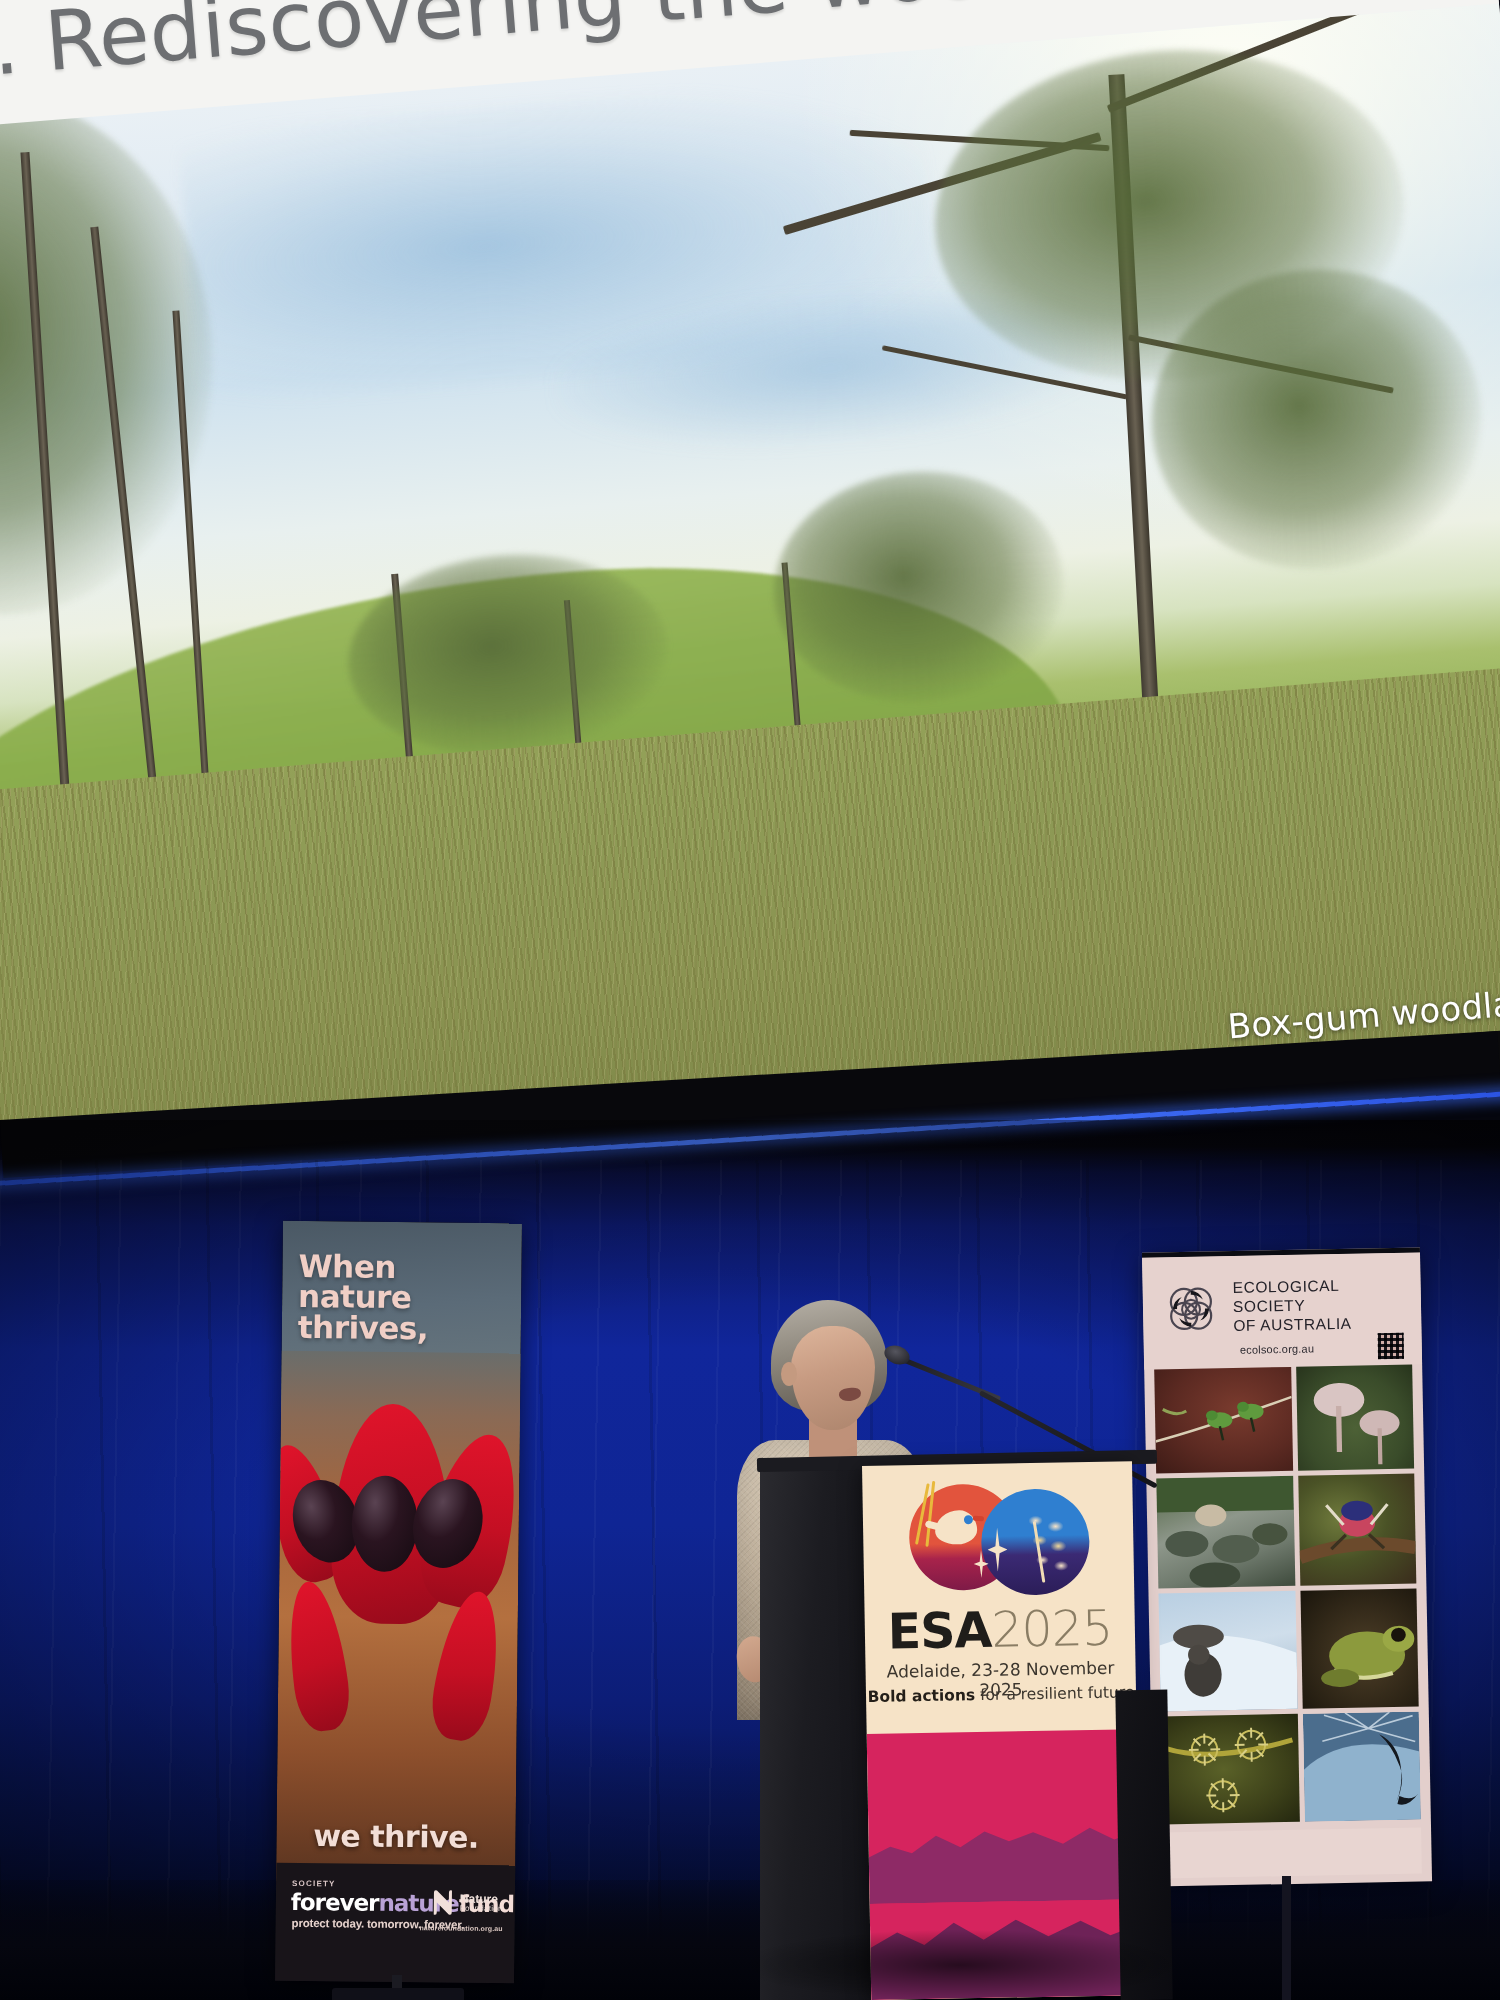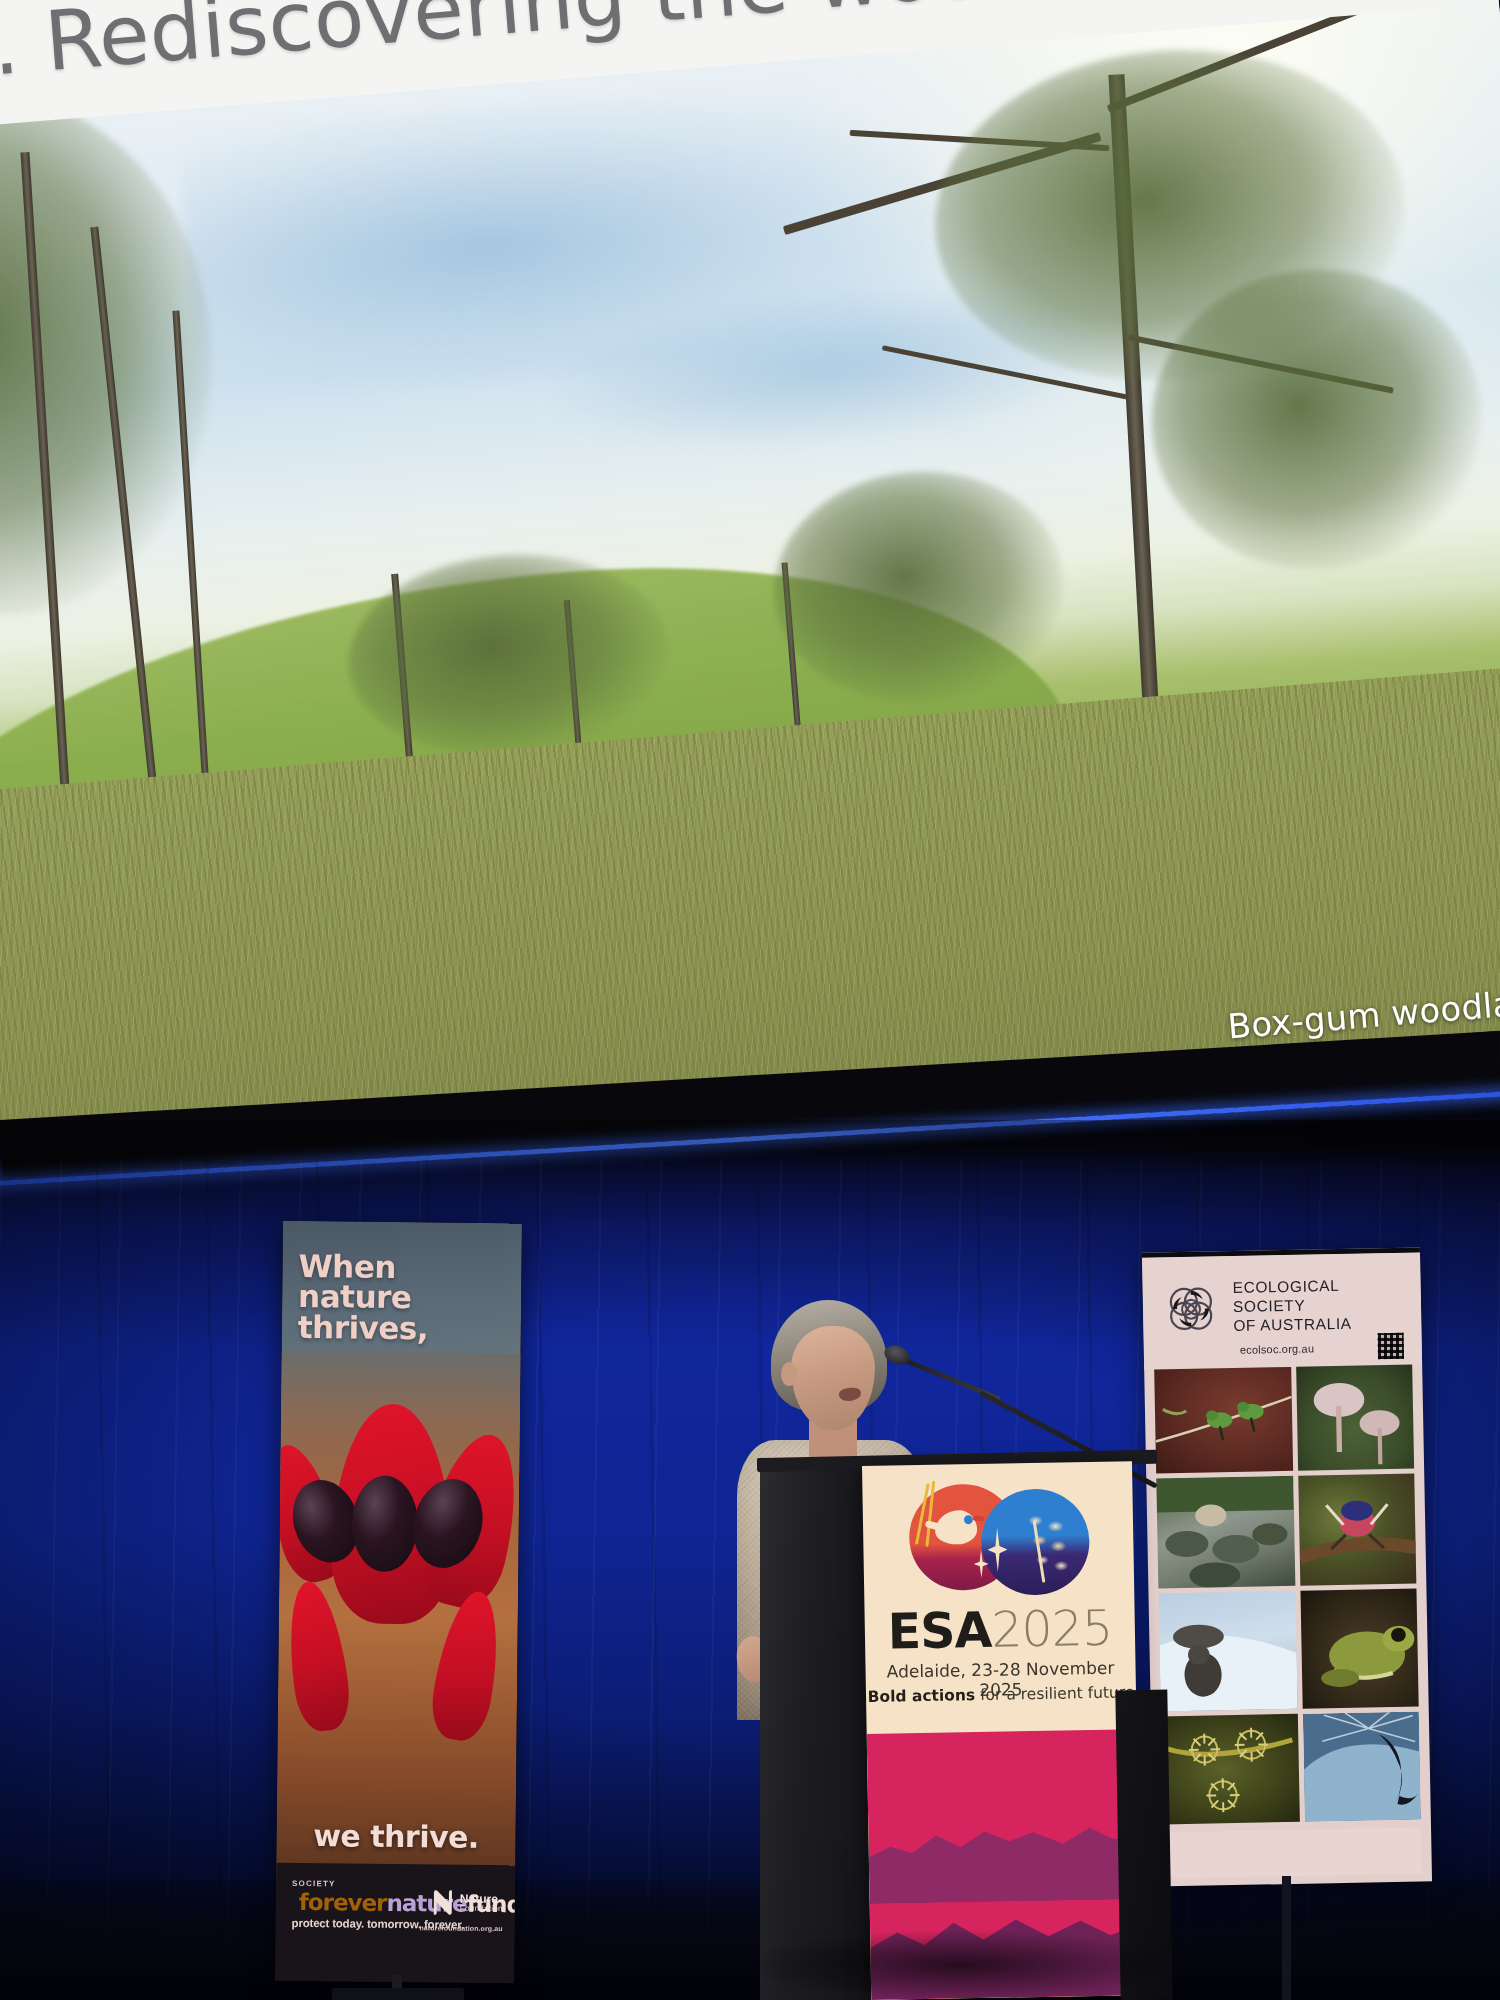--- a/index.html
+++ b/index.html
@@ -133,21 +133,21 @@
   .bl-sub { position:absolute; left:0; right:0; bottom:128px;
      text-align:center; color:#f2ded6; font-size:30px; font-weight:bold;
      font-family:"DejaVu Sans", sans-serif; letter-spacing:-.5px;
      text-shadow:0 2px 5px rgba(0,0,0,.55); }
   .bl-foot { position:absolute; left:0; bottom:0; width:100%; height:118px;
      background:#181419; }
   .bl-support { position:absolute; left:16px; top:16px; color:#d9c6c6;
      font-size:8px; letter-spacing:1.2px; font-weight:bold; }
   .bl-fnf { position:absolute; left:15px; top:26px; font-size:23px; font-weight:bold;
      letter-spacing:-1px; font-family:"DejaVu Sans", sans-serif; }
-  .bl-fnf .w1 { color:#a16207;margin-left:8px; } .bl-fnf .w2 { color:#b9a2d6; } .bl-fnf .w3 { color:#f3dcd6;text-align:right; }
+  .bl-fnf .w1 { color:#ffffff; } .bl-fnf .w2 { color:#b9a2d6; } .bl-fnf .w3 { color:#f3dcd6;text-align:right; }
   .bl-tag { position:absolute; left:16px; top:54px; color:#e7d3cd;
      font-size:11.5px; font-weight:bold; letter-spacing:-.2px; }
   .bl-nf { position:absolute; right:12px; top:24px; display:flex; align-items:center; gap:5px; }
   .bl-nf-mark { width:24px; height:28px; position:relative; }
   .bl-nf-txt { color:#f0e2dc; font-size:12px; font-weight:bold; line-height:1.02; }
   .bl-nf-txt small { display:block; font-size:8px; font-weight:normal; letter-spacing:.3px; }
   .bl-url { position:absolute; right:12px; top:60px; color:#dbc8c2; font-size:7px;
      font-weight:bold; letter-spacing:.1px; }
   .banner-pole { position:absolute; left:392px; top:1975px; width:10px; height:28px;
      background:#1b1b22; }

